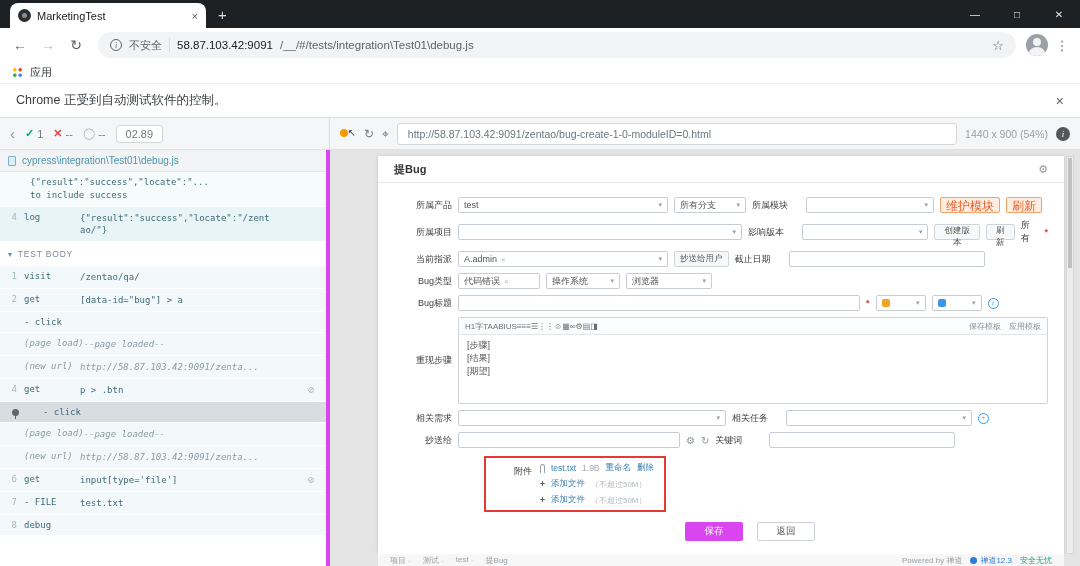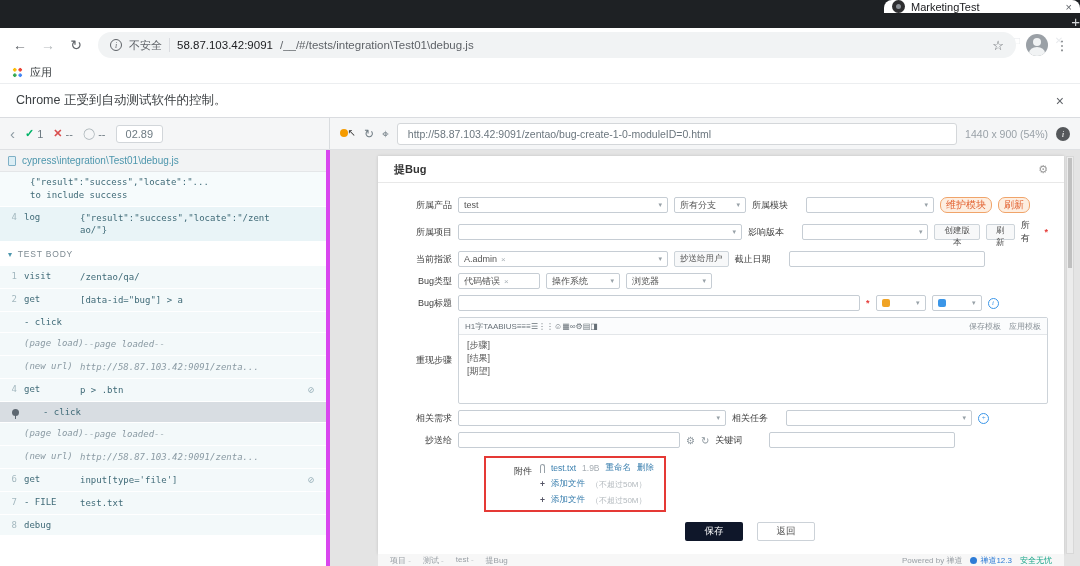--- a/index.html
+++ b/index.html
@@ -1,21 +1,21 @@
 <!DOCTYPE html>
 <html><head>
 <meta charset="utf-8">
 <style>
   * { margin:0; padding:0; box-sizing:border-box; }
   html,body { width:1080px; height:566px; }
   body { font-family:"Liberation Sans", sans-serif; background:#fff; overflow:hidden; }
   #root { position:relative; width:1080px; height:566px; background:#fff; overflow:hidden; }
 
   
-  .titlebar { height:28px; background:#1e2124; display:flex; align-items:flex-end;flex-direction:column; }
+  .titlebar { height:28px; background:#1e2124; display:flex; align-items:flex-end; }
   .tab { width:196px; height:25px; margin-left:10px; background:#fff; border-radius:8px 8px 0 0;
          display:flex; align-items:center; padding:0 8px; gap:6px; }
   .favicon { width:13px; height:13px; border-radius:50%; background:#2e2e30; flex:none; position:relative; }
   .favicon::after { content:""; position:absolute; inset:4px; border-radius:50%; background:#8a8f95; }
   .tab-title { font-size:11px; color:#202124; flex:1; white-space:nowrap; overflow:hidden; text-overflow:ellipsis; }
   .tab-close { font-size:11px; color:#5f6368; cursor:pointer; }
   .newtab { color:#d7d9dc; font-size:15px; margin:0 0 5px 12px; }
   .win-controls { margin-left:auto; display:flex; height:28px; align-self:flex-start; }
   .win-controls span { width:42px; display:flex; align-items:center; justify-content:center;
                        color:#e8eaed; font-size:10px; }
@@ -123,22 +123,22 @@
   .frow { display:flex; align-items:center; margin:6px 0; gap:6px; }
   .flabel { width:58px; text-align:right; color:#404040; flex:none; }
   .flabel2 { width:48px; color:#404040; flex:none; }
   .sel, .inp { border:1px solid #c6cdd4; border-radius:2px; height:16px; background:#fff;
                display:flex; align-items:center; padding:0 5px; gap:4px; color:#555; }
   .sel .caret { margin-left:auto; color:#98a1a8; font-size:7px; }
   .sel .clear-x { color:#aab2b8; font-size:8px; }
   .w210{width:210px} .w70{width:72px} .w128{width:128px} .w286{width:288px} .w195{width:196px}
   .w80{width:82px} .w72{width:74px} .w85{width:86px} .w400{width:402px}
   .w268{width:268px} .w185{width:186px} .w222{width:222px} .w62{width:50px}
-  .chip { border:1px solid #f0a46a; background:#fdeee1; color:#e2602f; font-size:10px; height:16px;
-          padding:0 5px; border-radius:7px; font-family:inherit; }
+  .chip { border:1px solid #f0a46a; background:#fdeee1; color:#e2602f; font-size:12px; height:16px;
+          padding:0 5px; border-radius:2px; font-family:inherit; }
   .chip2 { border:1px solid #cdd4da; background:#f7f8f9; color:#555; font-size:8.5px; height:16px;
            padding:0 5px; border-radius:2px; font-family:inherit; }
   .req { color:#e53935; font-weight:bold; }
   .dot { width:8px; height:8px; border-radius:2px; flex:none; }
   .dot.orange { background:#f0a325; }
   .dot.blue { background:#3b96e8; }
   .help-ic { width:11px; height:11px; border-radius:50%; border:1px solid #3b96e8; color:#3b96e8; font-size:7px;
              display:flex; align-items:center; justify-content:center; font-family:"Liberation Serif",serif; font-style:italic; }
   .mini-ic { color:#8b959c; font-size:10px; }
 
@@ -158,21 +158,21 @@
   .fileline { display:flex; align-items:center; gap:6px; }
   .clip { width:5px; height:9px; border:1px solid #98a1a8; border-bottom:none; border-radius:3px 3px 0 0; flex:none; }
   .fname { color:#3a7fae; }
   .fsize { color:#a6adb3; }
   .flink { color:#3a7fae; }
   .addplus { color:#556; font-weight:bold; }
   .addlink { color:#3a7fae; }
   .addlimit { color:#b3b9be; font-size:8px; }
 
   .btnrow { display:flex; justify-content:center; gap:14px; padding-left:58px; margin-top:10px; }
-  .btn-save { background:#0f172a; color:#fff; border:none; width:58px; height:19px; border-radius:2px; font-size:9.5px; font-family:inherit; }
+  .btn-save { background:#d946ef; color:#fff; border:none; width:58px; height:19px; border-radius:2px; font-size:9.5px; font-family:inherit; }
   .btn-back { background:#fff; color:#555; border:1px solid #ccd2d8; width:58px; height:19px; border-radius:2px; font-size:9.5px; font-family:inherit; }
 </style>
 </head>
 <body>
 
 <div id="root">
 
   <div class="titlebar">
     <div class="tab">
       <span class="favicon"></span>

